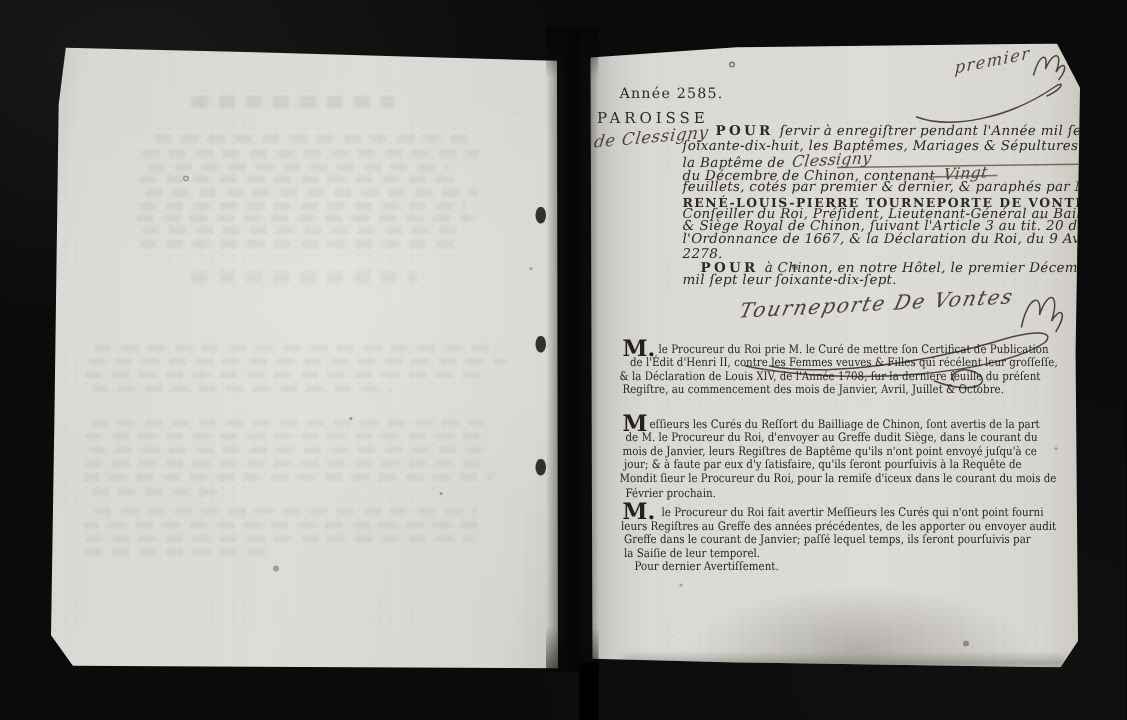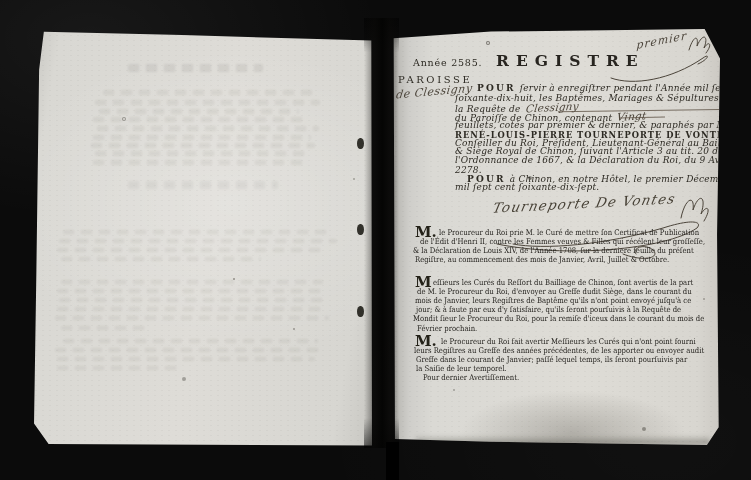--- a/index.html
+++ b/index.html
@@ -99,38 +99,37 @@
 
   <div class="page page-right">
 
     <div class="hw hw-premier" style="left:243px;top:10px">premier</div>
     <svg class="flourish" style="left:212px;top:4px" width="116" height="60" viewBox="0 0 116 60">
       <path d="M 6,50 C 28,58 66,52 98,30 C 105,25 104,31 93,36"></path>
       <path d="M 84,22 C 88,8 94,6 92,18 C 98,4 104,8 99,20 C 104,12 108,16 101,25"></path>
     </svg>
 
     <div class="print annee" style="left:20px;top:33px">Année 2585.</div>
-    <div class="print title" style="left:103px;top:27px">REGISTRE</div>
     <div class="print paroisse" style="left:5px;top:50px">PAROISSE</div>
     <div class="hw hw-parish" style="left:3px;top:61px"><span>de</span> <span>Clessigny</span></div>
 
     <div class="p1ln" style="left:84px;top:59px"><span class="lead">POUR</span><span>ſervir à enregiſtrer pendant l'Année mil ſept cent</span></div>
     <div class="p1ln" style="left:62px;top:69px">ſoixante-dix-huit, les Baptêmes, Mariages &amp; Sépultures de</div>
-    <div class="p1ln" style="left:62px;top:78px"><span>la Requête de</span><span class="inline-hw">Clessigny</span></div>
+    <div class="p1ln" style="left:62px;top:78px"><span>la Baptême de</span><span class="inline-hw">Clessigny</span></div>
     <div class="rule" style="left:165px;top:86px;width:176px;transform:rotate(-0.8deg)"></div>
-    <div class="p1ln" style="left:62px;top:87px"><span>du Paroiſſe de Chinon, contenant</span><span class="inline-hw">Vingt</span></div>
+    <div class="p1ln" style="left:62px;top:87px"><span>du Décembre de Chinon, contenant</span><span class="inline-hw">Vingt</span></div>
     <div class="rule" style="left:226px;top:93px;width:46px;transform:rotate(-1.2deg)"></div>
     <div class="p1ln" style="left:62px;top:96px">feuillets, cotés par premier &amp; dernier, &amp; paraphés par Nous</div>
     <div class="p1ln capsline" style="left:62px;top:106px">RENÉ-LOUIS-PIERRE TOURNEPORTE DE VONTES,</div>
     <div class="p1ln" style="left:62px;top:114px">Conſeiller du Roi, Préſident, Lieutenant-Général au Bailliage</div>
     <div class="p1ln" style="left:62px;top:122px">&amp; Siège Royal de Chinon, ſuivant l'Article 3 au tit. 20 de</div>
     <div class="p1ln" style="left:62px;top:131px">l'Ordonnance de 1667, &amp; la Déclaration du Roi, du 9 Avril</div>
     <div class="p1ln" style="left:62px;top:141px">2278.</div>
     <div class="p1ln" style="left:74px;top:150px"><span class="lead">POUR</span><span>à Chinon, en notre Hôtel, le premier Décembre</span></div>
-    <div class="p1ln" style="left:62px;top:158px">mil ſept cent ſoixante-dix-ſept.</div>
+    <div class="p1ln" style="left:62px;top:158px">mil ſept leur ſoixante-dix-ſept.</div>
 
     <div class="hw hw-sig" style="left:100px;top:171px">Tourneporte De Vontes</div>
     <svg class="flourish" style="left:92px;top:166px" width="238" height="74" viewBox="0 0 238 74">
       <path d="M 196,28 C 200,8 210,4 208,20 C 214,2 222,6 216,24 C 222,14 227,18 219,31"></path>
       <path d="M 12,54 C 80,68 180,60 212,38 C 218,31 206,29 178,38 C 120,55 58,60 28,54"></path>
       <path d="M 138,64 C 158,72 176,68 168,60 C 160,53 146,58 151,64"></path>
     </svg>
 
     <div class="initial" style="left:22px;top:201px">M.</div>
     <div class="psm" style="left:46px;top:204px">le Procureur du Roi prie M. le Curé de mettre ſon Certificat de Publication</div>

